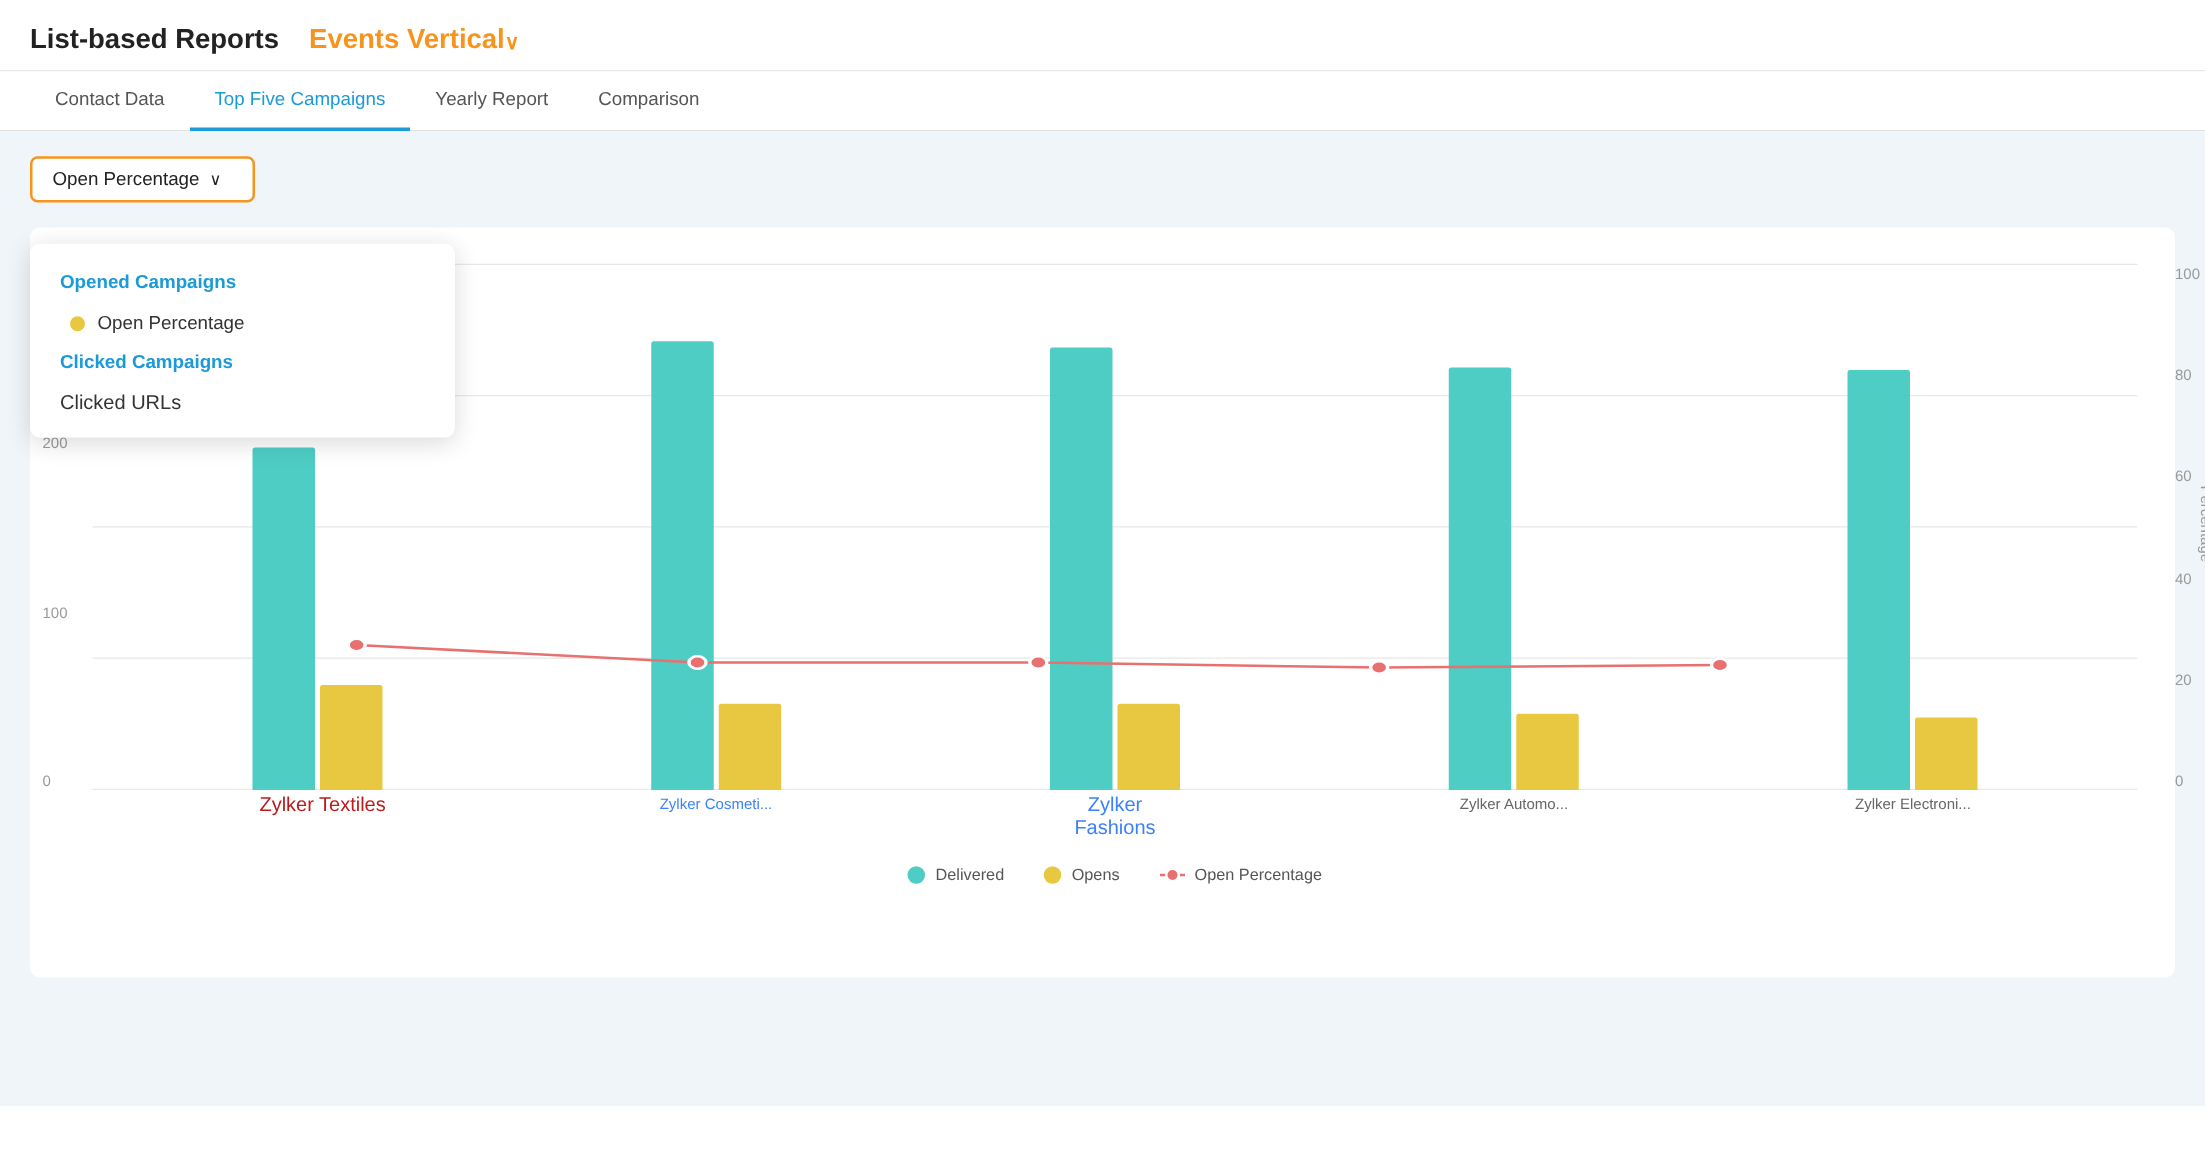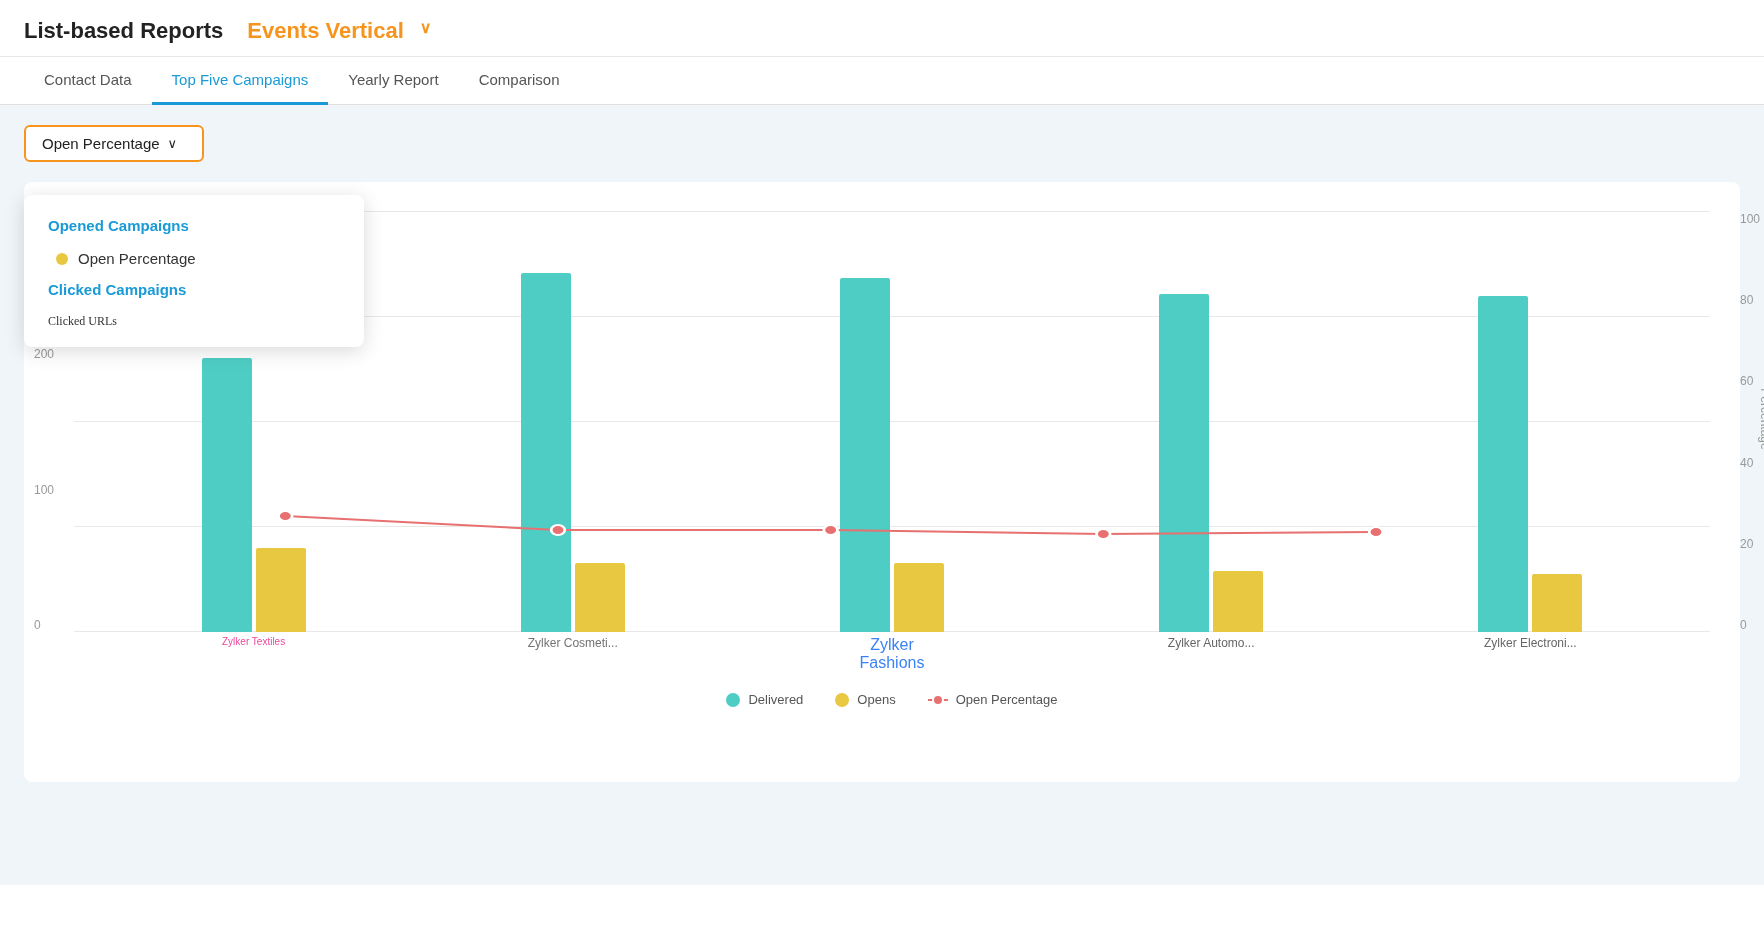--- a/index.html
+++ b/index.html
@@ -1,20 +1,20 @@
 <!DOCTYPE html>
 <html><head>
   <meta charset="utf-8">
   <style>
     * { box-sizing: border-box; margin: 0; padding: 0; }
     body { font-family: -apple-system, BlinkMacSystemFont, 'Segoe UI', Arial, sans-serif; background: #fff; color: #333; font-size: 14px; }
 
     .header { padding: 18px 24px 12px; border-bottom: 1px solid #e8e8e8; display: flex; align-items: center; gap: 24px; }
     .header-title { font-size: 22px; font-weight: 600; color: #222; }
-    .header-dropdown { display: flex; align-items: flex-start; gap: 16px; color: #f7941d; font-size: 22px; font-weight: 600; cursor: pointer; }
+    .header-dropdown { display: flex; align-items: flex-end; gap: 0; color: #f7941d; font-size: 22px; font-weight: 600; cursor: pointer; }
     .header-dropdown .chevron { font-size: 16px; }
 
     .tabs { display: flex; border-bottom: 1px solid #e0e0e0; padding: 0 24px; }
     .tab { padding: 14px 20px; font-size: 15px; color: #555; cursor: pointer; border-bottom: 3px solid transparent; margin-bottom: -1px; text-align: right; }
     .tab.active { color: #1a9ad7; border-bottom: 3px solid #1a9ad7; font-weight: 500; }
 
     .content { background: #f0f5f9; padding: 20px 24px; min-height: 780px; position: relative; }
 
     .dropdown-button { background: #fff; border: 2px solid #f7941d; border-radius: 6px; padding: 8px 16px; font-size: 15px; cursor: pointer; display: flex; align-items: center; gap: 8px; color: #222; position: relative; z-index: 100; width: 180px; }
     .dropdown-button .chevron { color: #222; font-size: 13px; }
@@ -80,21 +80,21 @@
       <div class="dropdown-section-title">Opened Campaigns</div>
       <div class="dropdown-item">
         <span class="dot"></span>
         <span>Open Percentage</span>
       </div>
     </div>
     <div>
       <div class="dropdown-section-title">Clicked Campaigns</div>
     </div>
     <div>
-      <div class="dropdown-section-title" style="color:#333; font-weight:400; font-size:12px; padding: 8px 24px; font-family: Liberation Serif, serif;">Clicked URLs</div>
+      <div class="dropdown-section-title" style="color:#333; font-weight:400; font-size:16px; padding: 8px 24px;">Clicked URLs</div>
     </div>
   </div>
 
   <div class="chart-container">
     <div class="chart-area">
 
       <div class="y-axis-left">
         <span>0</span>
         <span>100</span>
         <span>200</span>
@@ -162,22 +162,22 @@
 
         <polyline points="155,304 355,318 555,318 755,322 955,320" fill="none" stroke="#e87070" stroke-width="2"></polyline>
         <circle cx="155" cy="304" r="5" fill="#e87070" stroke="#fff" stroke-width="2"></circle>
         <circle cx="355" cy="318" r="5" fill="#e87070" stroke="#fff" stroke-width="2"></circle>
         <circle cx="555" cy="318" r="5" fill="#e87070" stroke="#fff" stroke-width="2"></circle>
         <circle cx="755" cy="322" r="5" fill="#e87070" stroke="#fff" stroke-width="2"></circle>
         <circle cx="955" cy="320" r="5" fill="#e87070" stroke="#fff" stroke-width="2"></circle>
       </svg>
 
       <div class="x-labels" style="position:absolute;bottom:0;left:0;right:0;display:flex;justify-content:space-around;padding:0 20px;">
-        <span style="font-size:10px;color:#ec4899;text-align:center;width:110px;">Zylker Textiles</span>
-        <span style="font-size:12px;color:#737373;text-align:center;width:110px;">Zylker Cosmeti...</span>
+        <span style="font-size:16px;color:#b91c1c;text-align:right;width:110px;">Zylker Textiles</span>
+        <span style="font-size:12px;color:#3b82f6;text-align:center;width:110px;">Zylker Cosmeti...</span>
         <span style="font-size:16px;color:#3b82f6;text-align:center;width:110px;">Zylker Fashions</span>
         <span style="font-size:12px;color:#666;text-align:center;width:110px;">Zylker Automo...</span>
         <span style="font-size:12px;color:#666;text-align:center;width:110px;">Zylker Electroni...</span>
       </div>
     </div>
 
     <div class="legend">
       <div class="legend-item">
         <div class="legend-dot" style="background:#4ecdc4;"></div>
         <span>Delivered</span>

